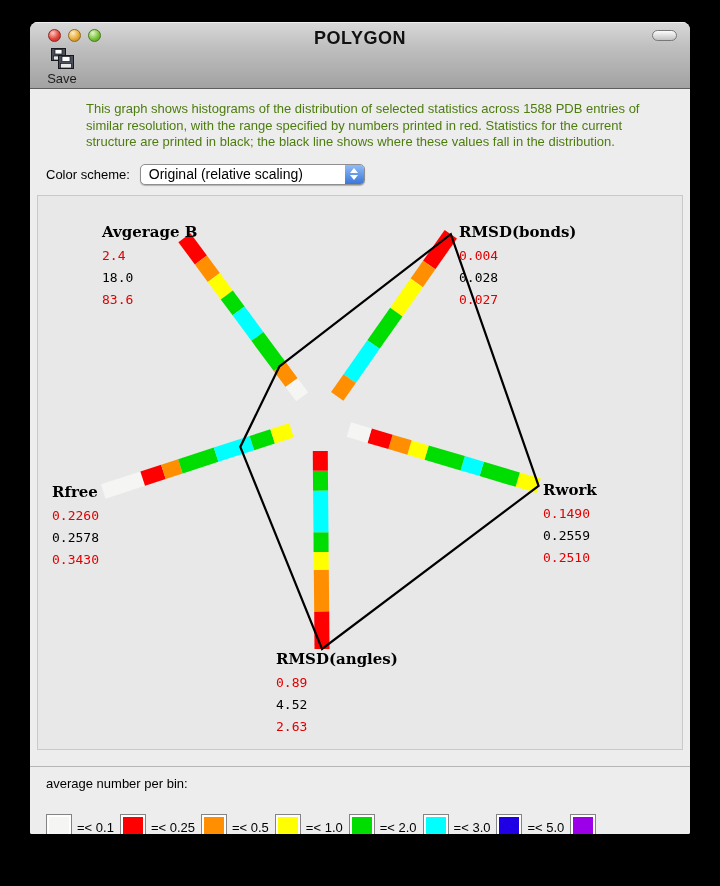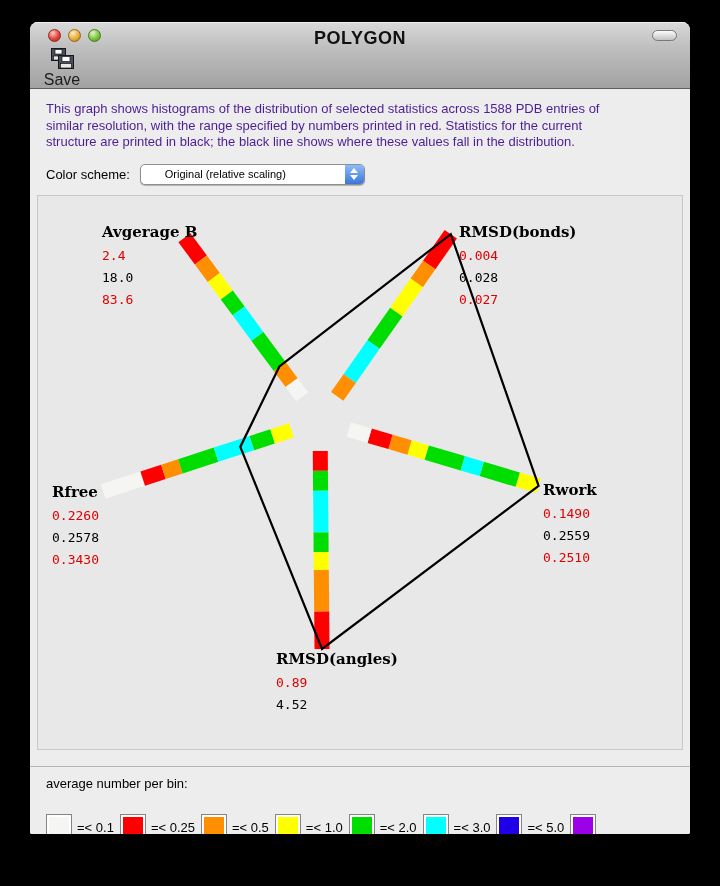--- a/index.html
+++ b/index.html
@@ -33,32 +33,32 @@
   .pill{
     position:absolute;right:13px;top:8px;width:25px;height:11px;border-radius:6px;
     background:linear-gradient(#fcfcfc,#c2c2c2);border:1px solid #787878;box-sizing:border-box;
   }
   .toolbar{position:relative;height:40px;}
   .tool-btn{
     position:absolute;left:12px;top:0;width:40px;height:38px;
     display:flex;flex-direction:column;align-items:center;justify-content:flex-start;
   }
   .tool-btn svg{display:block;}
-  .tool-label{font-size:16px;color:#1c1c1c;margin-top:1px;}
+  .tool-label{font-size:13px;color:#1c1c1c;margin-top:1px;}
   
   .upper{padding:12px 16px 0 16px;background:#ededed;height:90px;box-sizing:border-box;}
-  .desc-line{font-size:13px;line-height:16.5px;color:#4c1d95;white-space:nowrap;}
+  .desc-line{font-size:13px;line-height:16.5px;color:#4d7c0f;white-space:nowrap;margin-left:40px;}
   .scheme-row{display:flex;align-items:center;margin-top:13px;}
   .scheme-label{font-size:13px;color:#000;margin-right:10px;}
   .popup{
     position:relative;width:225px;height:21px;background:#fff;
     border:1px solid #8f8f8f;border-radius:5px;box-sizing:border-box;
     box-shadow:0 1px 1px rgba(0,0,0,.25);display:flex;align-items:center;
   }
-  .popup-text{font-size:11px;color:#000;padding-left:24px;flex:1;white-space:nowrap;overflow:hidden;}
+  .popup-text{font-size:14px;color:#000;padding-left:8px;flex:1;white-space:nowrap;overflow:hidden;}
   .popup-stepper{
     width:19px;height:19px;border-radius:0 4px 4px 0;
     background:linear-gradient(#8fbcf8,#3b77d8);
     display:flex;flex-direction:column;align-items:center;justify-content:center;gap:2px;
   }
   .tri-up{width:0;height:0;border-left:4px solid transparent;border-right:4px solid transparent;border-bottom:5px solid #fff;}
   .tri-down{width:0;height:0;border-left:4px solid transparent;border-right:4px solid transparent;border-top:5px solid #fff;}
   
   .plot-panel{
     position:relative;margin:16px 7px;width:646px;height:555px;box-sizing:border-box;
@@ -194,20 +194,21 @@
     <div class="stat stat-rwork">
       <div class="stat-name">Rwork</div>
       <div class="stat-line red-val">0.1490</div>
       <div class="stat-line">0.2559</div>
       <div class="stat-line red-val">0.2510</div>
     </div>
     <div class="stat stat-angles">
       <div class="stat-name">RMSD(angles)</div>
       <div class="stat-line red-val">0.89</div>
       <div class="stat-line">4.52</div>
+      <div class="stat-line red-val">2.63</div>
     </div>
     <div class="stat stat-rfree">
       <div class="stat-name">Rfree</div>
       <div class="stat-line red-val">0.2260</div>
       <div class="stat-line">0.2578</div>
       <div class="stat-line red-val">0.3430</div>
     </div>
   </div>
 
   <div class="bottom-panel">

